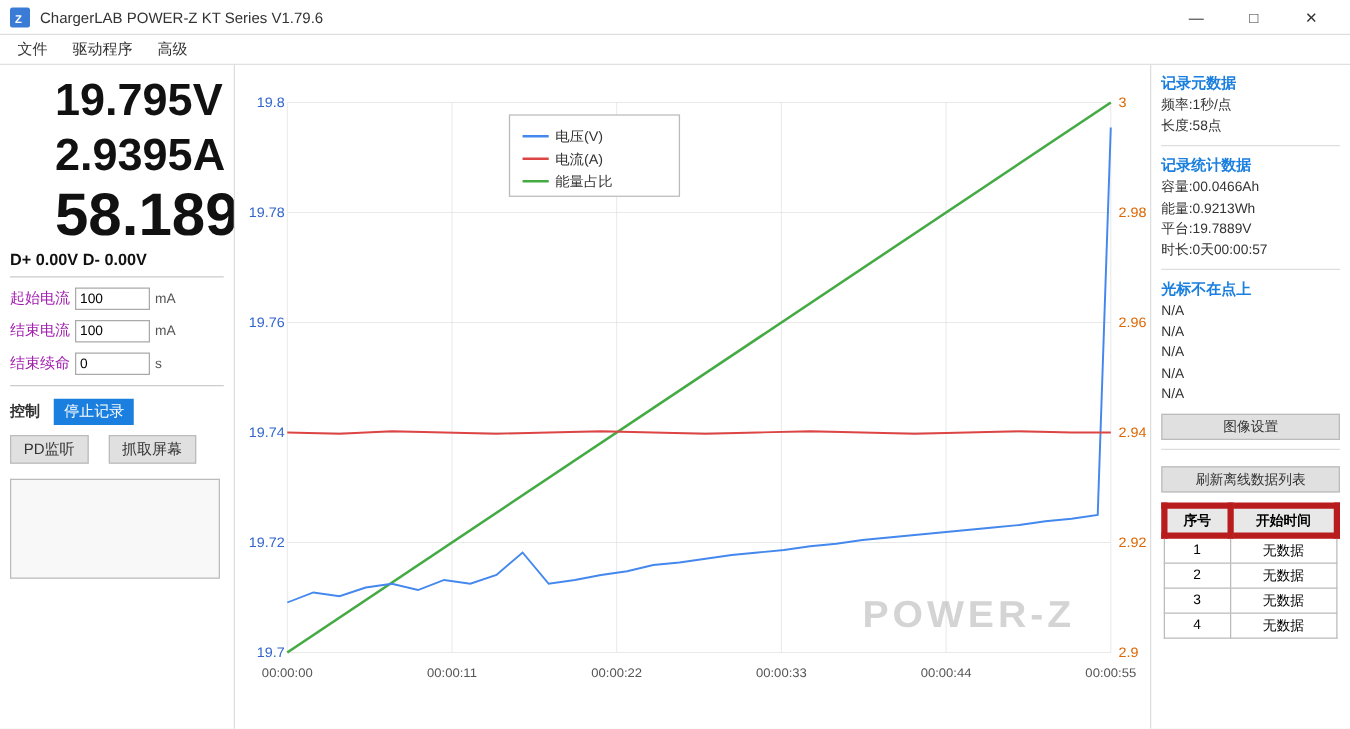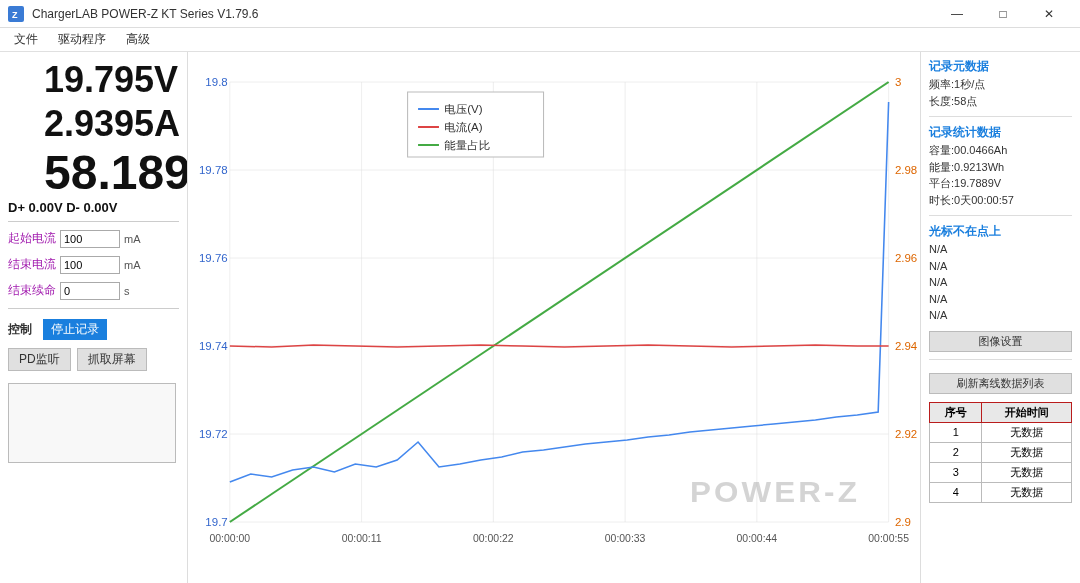--- a/index.html
+++ b/index.html
@@ -133,21 +133,21 @@
       background: #1a7fde;
       color: white;
       border: none;
       padding: 2px 8px;
       font-size: 12px;
       cursor: pointer;
       margin-left: 8px;
     }
     .bottom-btns {
       display: flex;
-      gap: 6px;
+      gap: 16px;
       margin-top: 4px;
     }
     .gray-btn {
       background: #e0e0e0;
       border: 1px solid #bbb;
       padding: 2px 10px;
       font-size: 12px;
       cursor: pointer;
       color: #333;
     }
@@ -207,21 +207,21 @@
       color: #333;
       width: 100%;
     }
     .data-table {
       border-collapse: collapse;
       width: 100%;
       margin-top: 4px;
       font-size: 11px;
     }
     .data-table th {
-      border: 1px solid #b91c1c;
+      border: 5px solid #b91c1c;
       background: #e8e8e8;
       padding: 2px 4px;
       text-align: center;
       font-weight: bold;
     }
     .data-table td {
       border: 1px solid #bbb;
       padding: 2px 4px;
       text-align: center;
     }

